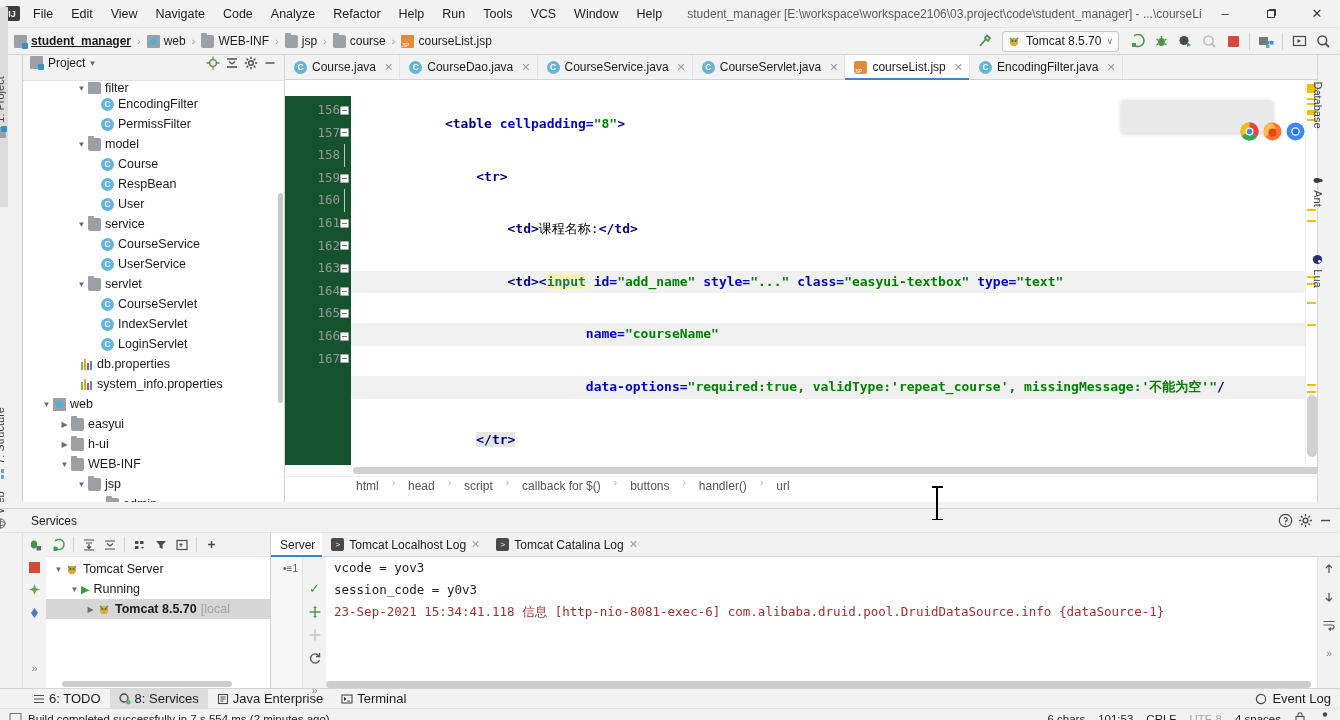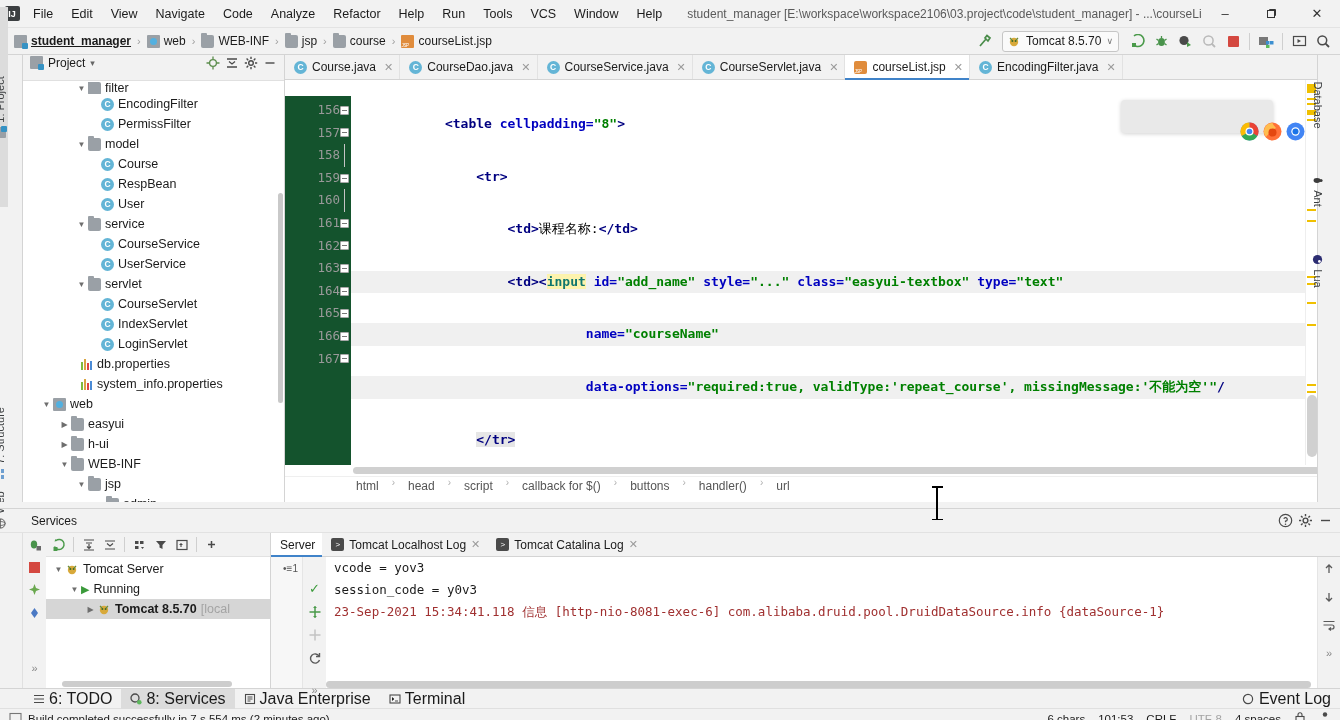--- a/index.html
+++ b/index.html
@@ -171,21 +171,21 @@
   .out-gutter { width:32px; background:#f7f7f7; border-right:1px solid #e5e5e5; flex:0 0 auto; }
   .out-runicons { width:23px; background:#f2f2f2; display:flex; flex-direction:column; align-items:center; padding-top:25px; gap:9px; flex:0 0 auto;}
   .out-body { flex:1; position:relative; background:#fff; min-width:0; overflow:hidden;}
   .out-head { height:22px; display:flex; align-items:center; font-size:12px; padding-left:8px; }
   .out-line { font-family:"DejaVu Sans Mono", monospace; font-size:12.5px; height:22px; line-height:22px; padding-left:8px; white-space:pre; }
   .out-line.red { color:#a03030; }
   .out-right { width:23px; background:#f2f2f2; display:flex; flex-direction:column; align-items:center; padding-top:4px; gap:12px; flex:0 0 auto; border-left:1px solid #e5e5e5;}
   .out-hscroll { position:absolute; left:0; bottom:0; height:7px; width:985px; background:#cdcdcd; border-radius:4px;}
 
   
-  .toolbar-bottom { height:20px; background:#f2f2f2; display:flex; align-items:center; border-top:1px solid #d4d4d4; font-size:16px;}
+  .toolbar-bottom { height:20px; background:#f2f2f2; display:flex; align-items:center; border-top:1px solid #d4d4d4; font-size:13px;}
   .tw-btn { display:flex; align-items:center; gap:4px; padding:2px 9px; height:20px; }
   .tw-btn.active { background:#dcdcdc; }
   .tw-right { margin-left:auto; display:flex; align-items:center; padding-right:9px; gap:5px; }
   .statusbar { height:20px; background:#f2f2f2; display:flex; align-items:center; font-size:11.5px; border-top:1px solid #e0e0e0; padding-left:9px; }
   .sb-right { margin-left:auto; display:flex; align-items:center; gap:13px; padding-right:9px; }
   .dim { color:#a4a4a4; }
 </style>
 </head>
 <body>
 

